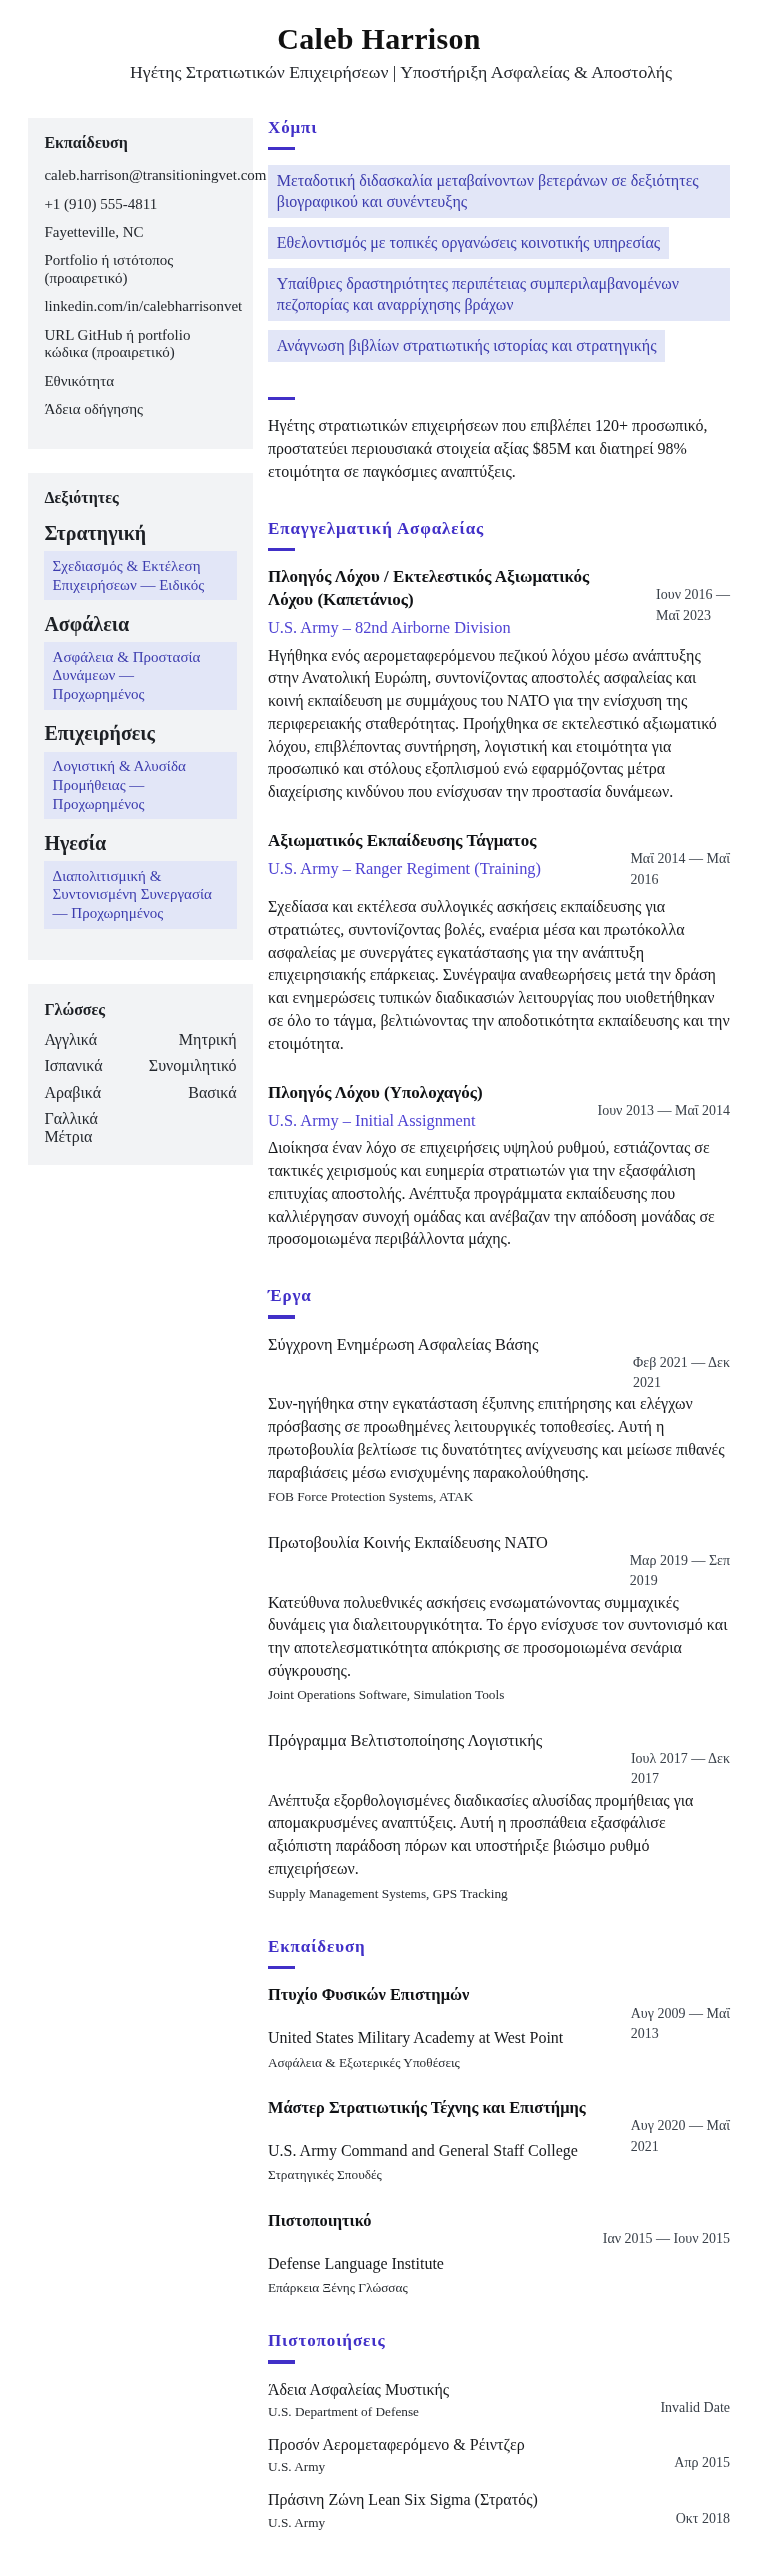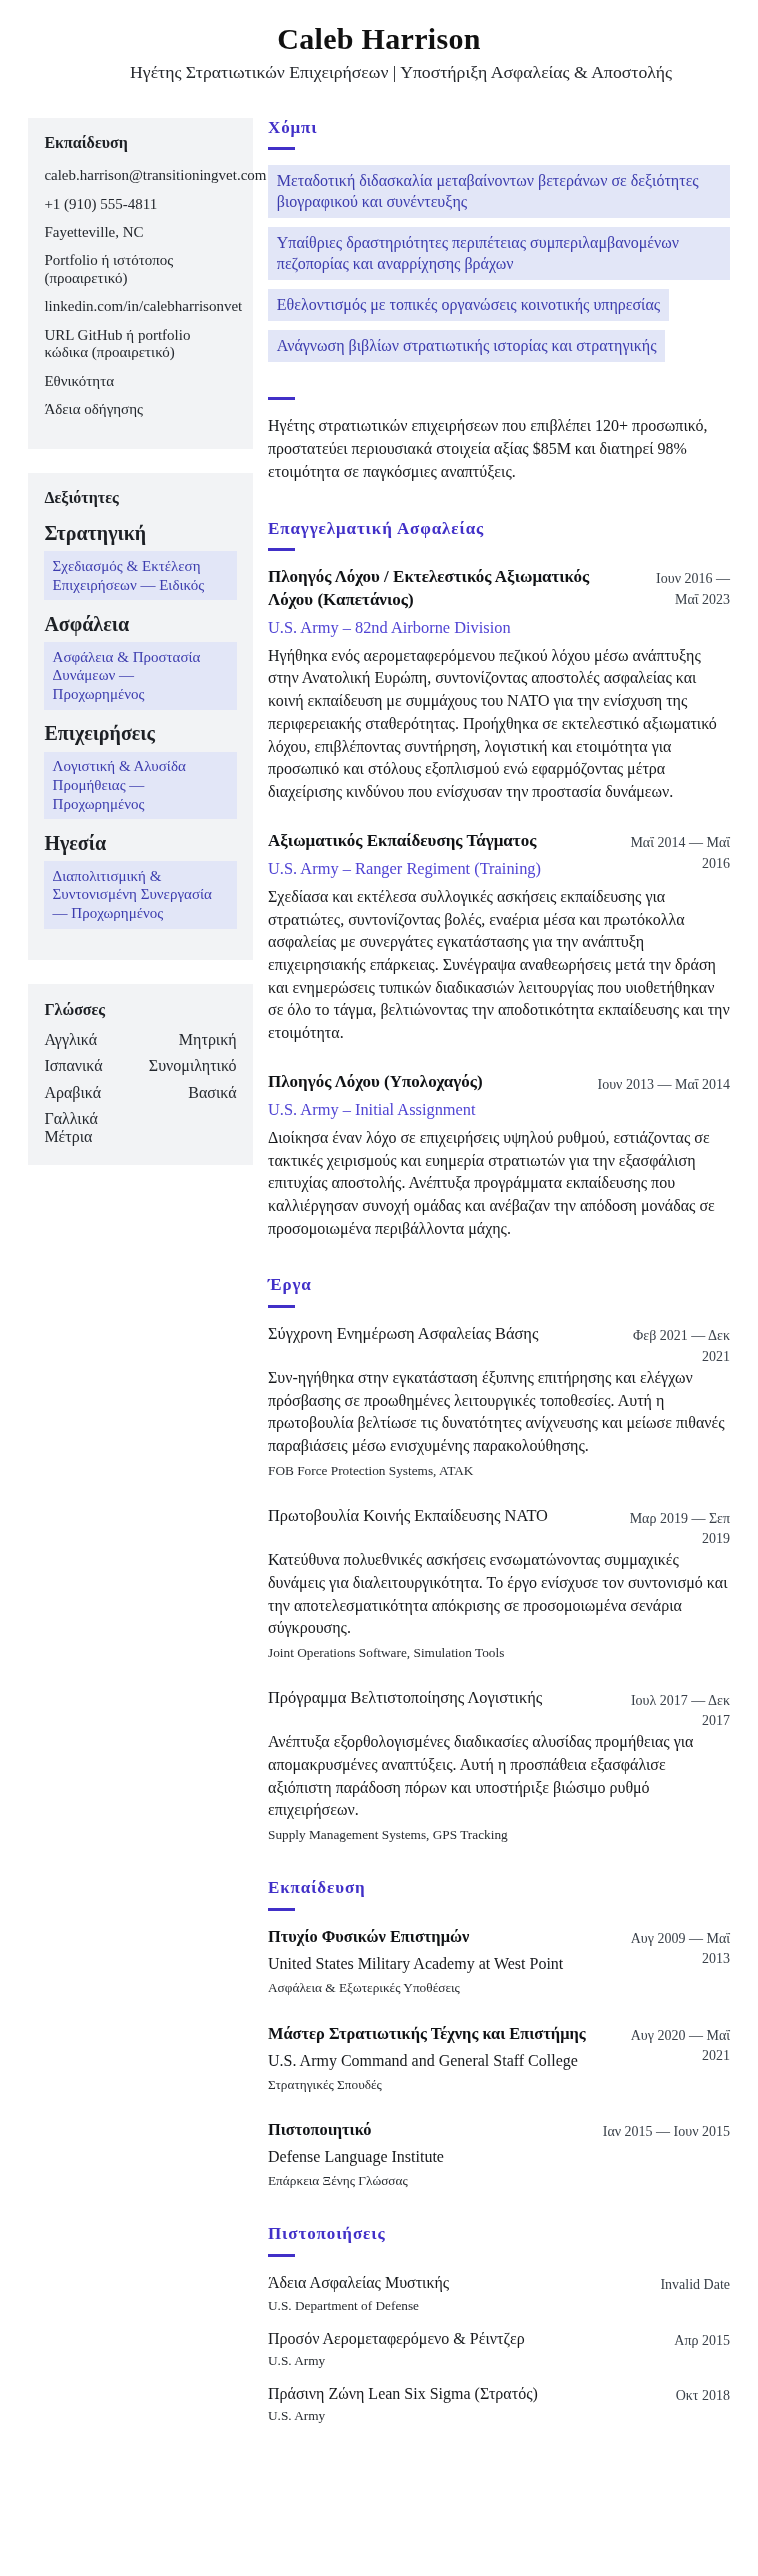--- a/index.html
+++ b/index.html
@@ -47,27 +47,27 @@
   .hobby-chip{display:table;max-width:100%;background:var(--chip-bg);color:var(--chip-text);
     font-size:16px;line-height:1.3;padding:5.7px 8.8px;margin-bottom:8.8px;}
 
   .body-text{font-size:16px;line-height:1.42;color:#17191c;}
 
   
   .entry{margin-bottom:26.5px;}
   .entry:last-child{margin-bottom:0;}
   .erow{display:flex;justify-content:space-between;align-items:flex-start;gap:19px;}
   .eleft{flex:1 1 auto;min-width:0;}
-  .edate{flex:0 0 auto;font-size:14px;color:var(--muted);white-space:pre-line;text-align:right;
-    padding-top:3.2px;line-height:1.45;}
+  .edate{flex:0 0 auto;font-size:14px;color:var(--muted);white-space:pre-line;text-align:left;
+    padding-top:3.2px;line-height:1.45;margin-top:16px;}
   .etitle{font-size:17px;font-weight:bold;color:#101215;line-height:1.35;}
   .ptitle{font-size:16.4px;font-weight:normal;color:#17191c;line-height:1.38;}
   .ctitle{font-size:16px;font-weight:normal;color:#17191c;line-height:1.35;}
   .company{font-size:16.4px;color:var(--link);line-height:1.3;margin-top:5px;}
-  .school{font-size:16px;color:#17191c;line-height:1.38;margin-top:5px;}
+  .school{font-size:16px;color:#17191c;line-height:1.38;margin-top:21px;}
   .desc{margin-top:6.3px;}
   .small-line{font-size:13.3px;color:#272b30;margin-top:5px;}
   .cert .small-line{margin-top:3.8px;}
   .cert{margin-bottom:14px;}
 </style>
 </head>
 <body>
 
 <div class="page">
 
@@ -133,22 +133,22 @@
       </section>
 
     </aside>
 
     <main class="main">
 
       <section class="section">
         <h2 class="sec-title">Χόμπι</h2>
         <div class="sec-bar"></div>
         <div class="hobby-chip">Μεταδοτική διδασκαλία μεταβαίνοντων βετεράνων σε δεξιότητες βιογραφικού και συνέντευξης</div>
+        <div class="hobby-chip">Εθελοντισμός με τοπικές οργανώσεις κοινοτικής υπηρεσίας</div>
         <div class="hobby-chip">Υπαίθριες δραστηριότητες περιπέτειας συμπεριλαμβανομένων πεζοπορίας και αναρρίχησης βράχων</div>
-        <div class="hobby-chip">Εθελοντισμός με τοπικές οργανώσεις κοινοτικής υπηρεσίας</div>
         <div class="hobby-chip">Ανάγνωση βιβλίων στρατιωτικής ιστορίας και στρατηγικής</div>
       </section>
 
       <section class="section">
         <div class="sec-bar"></div>
         <p class="body-text">Ηγέτης στρατιωτικών επιχειρήσεων που επιβλέπει 120+ προσωπικό, προστατεύει περιουσιακά στοιχεία αξίας $85M και διατηρεί 98% ετοιμότητα σε παγκόσμιες αναπτύξεις.</p>
       </section>
 
       <section class="section">
         <h2 class="sec-title">Επαγγελματική Ασφαλείας</h2>

